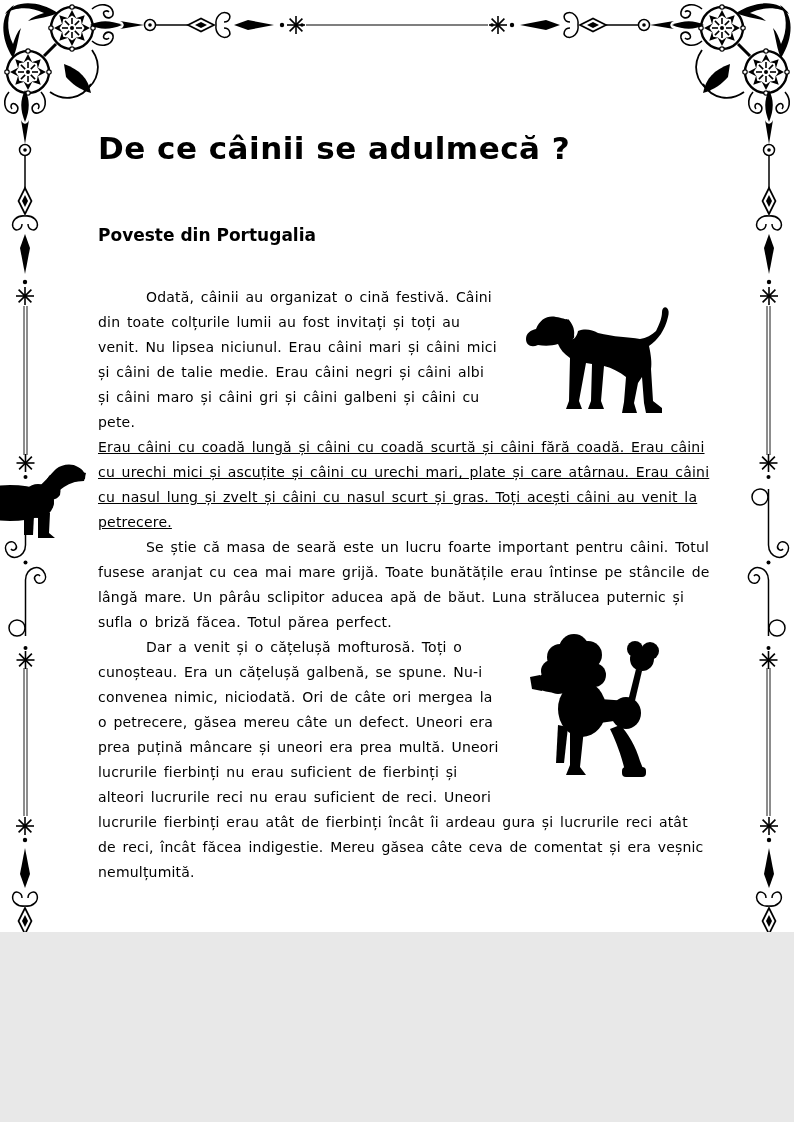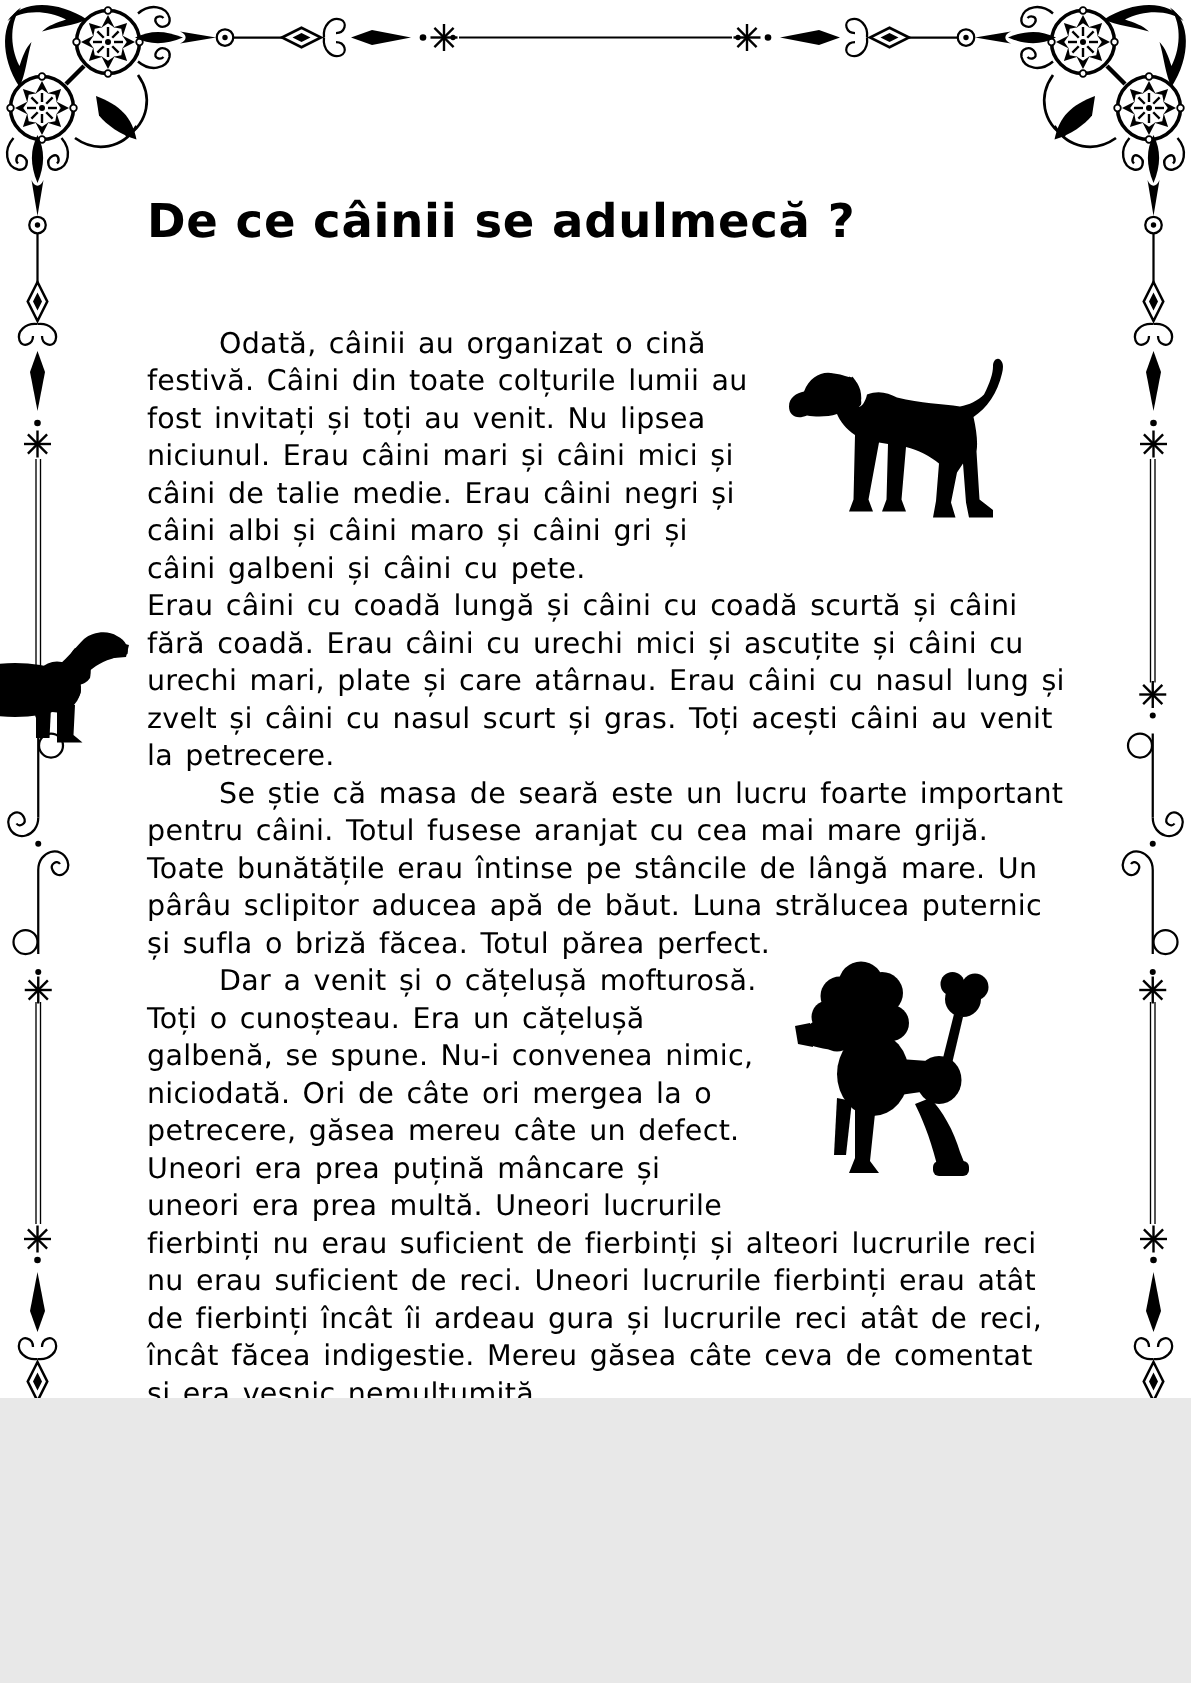--- a/index.html
+++ b/index.html
@@ -10,26 +10,26 @@
     padding-left:18px;
   }
   .border-svg { position:absolute; left:0; top:0; width:794px; height:1122px; }
   .content { position:absolute; left:98px; top:116px; width:612px; }
   .title {
     font-size:31px; font-weight:bold; letter-spacing:0.5px;
     margin:0; padding-top:14px; line-height:1.2;
   }
   .subtitle { font-size:17px; font-weight:bold; margin-top:58px; }
   .story {
-    margin-top:50px; font-size:19px; line-height:25px;
+    margin-top:40px; font-size:14px; line-height:25px;
     letter-spacing:0.2px; word-spacing:2px; text-align:left;
   }
   .story p { margin:0; }
   .indent { text-indent:48px; }
-  .p2 { position:relative; margin-left:158px; margin-top:6px; margin-bottom:6px; }
+  .p2 { position:relative; margin-left:158px; margin-top:6px; margin-bottom:6px;text-decoration:underline; }
   .dog1 { float:right; width:150px; height:122px; margin:20px 38px 4px 20px; }
   .dog2 { position:absolute; left:-148px; top:22px; width:138px; height:86px; }
   .dog3 { float:right; width:152px; height:154px; margin:-6px 34px 6px 18px; }
   svg.dog { display:block; }
 </style>
 </head>
 <body>
 
 <div class="page">
 
@@ -138,20 +138,21 @@
     <line x1="770" y1="668" x2="770" y2="816" stroke="#000" stroke-width="0.9"></line>
 
     <use href="#sidemid"></use>
     <use href="#sidemid" transform="translate(794,0) scale(-1,1)"></use>
   </svg>
 
   <div class="content">
 
     <h1 class="title">De ce câinii se adulmecă ?</h1>
 
+    <div class="subtitle">Poveste din Portugalia</div>
 
     <div class="story">
 
       <p class="indent">
         <svg class="dog dog1" viewBox="0 0 150 122" fill="#000">
           <path d="M4,34 C4,28 9,25 14,24 C18,14 26,10 34,12 C42,13 46,16 46,14
                    C48,15 51,22 52,30 C53,34 50,34 50,34 C52,35 55,31 56,26
                    C64,23 70,25 76,28 C92,32 106,32 118,34
                    C124,33 130,30 134,26 C138,18 140,12 140,7 C140,3 143,1 145,3
                    C147,5 147,8 146,12 C143,25 136,35 127,41

